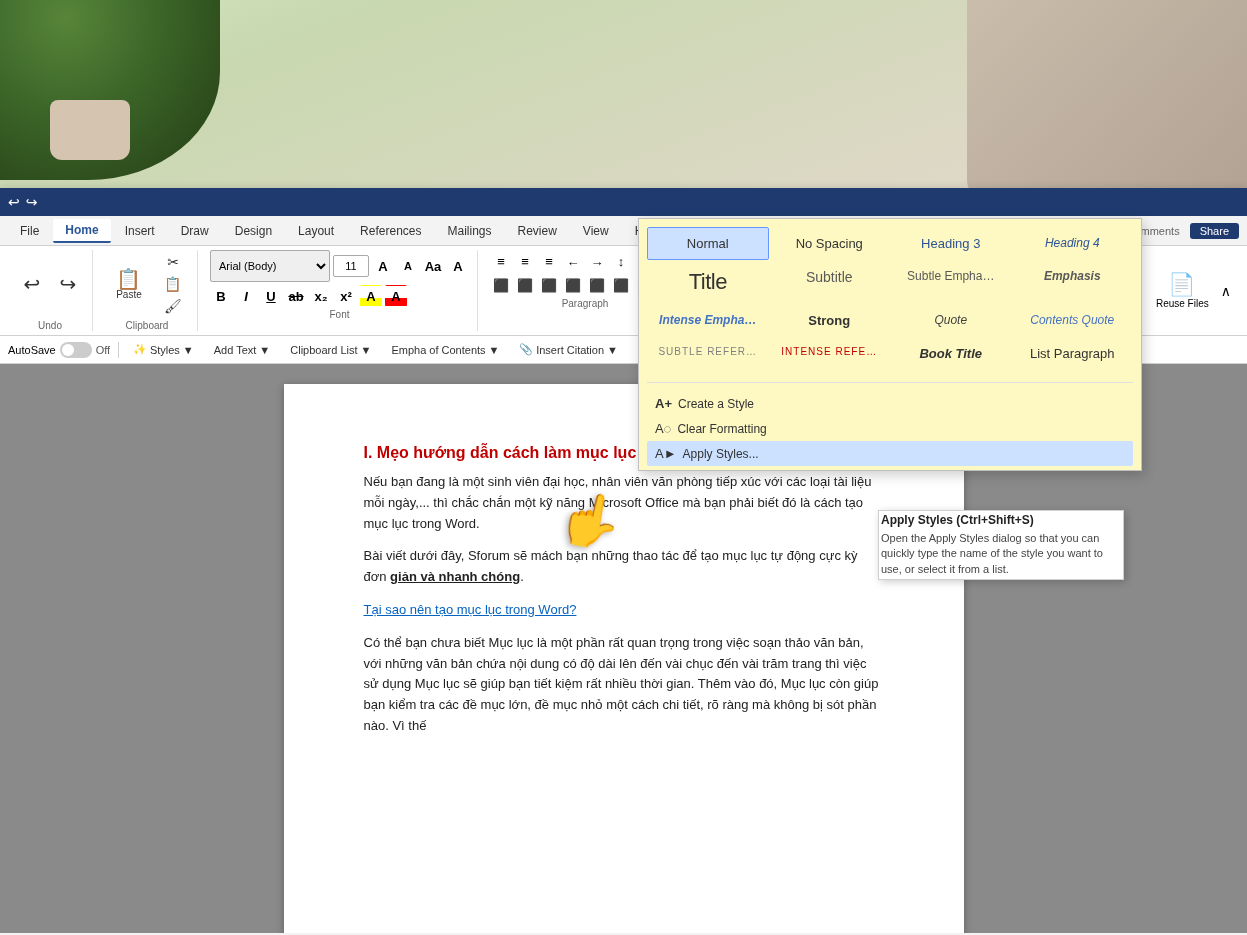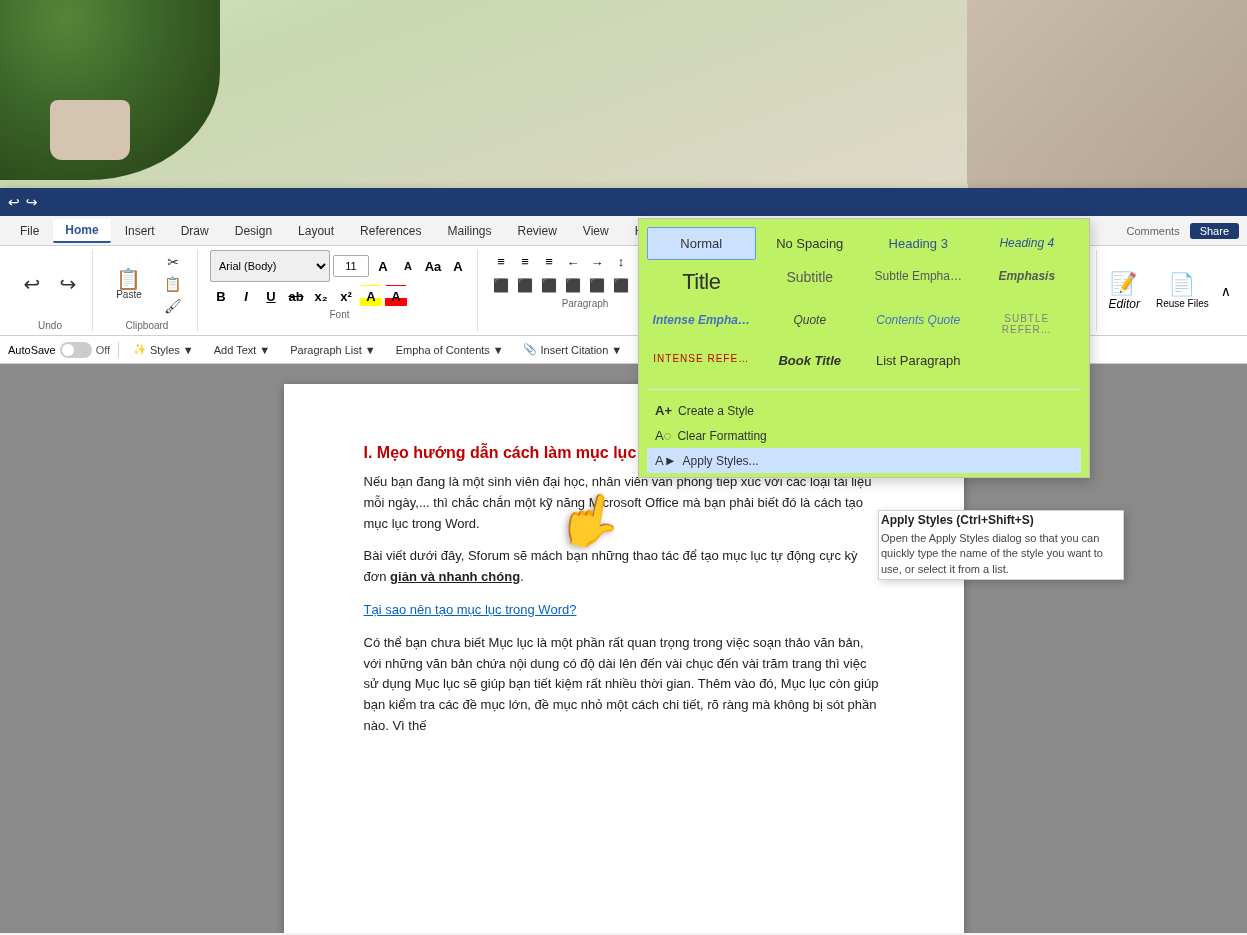--- a/index.html
+++ b/index.html
@@ -146,22 +146,22 @@
     .doc-page {
       background: #fff; width: 680px; min-height: 600px;
       padding: 60px 80px; box-shadow: 0 2px 8px rgba(0,0,0,0.3);
       position: relative;
     }
 
     
     .styles-panel {
       position: absolute;
       top: 218px; left: 638px;
-      width: 452px;
-      background: #bef264;
+      width: 504px;
+      background: #fef9c3;
       border: 1px solid #c0c0c0;
       box-shadow: 2px 4px 12px rgba(0,0,0,0.2);
       z-index: 100;
     }
 
     .styles-grid {
       display: grid;
       grid-template-columns: repeat(4, 1fr);
       padding: 8px;
       gap: 0;
@@ -392,21 +392,21 @@
     <div class="cmd-btn">
       <span style="font-size:11px;">✨</span>
       <span>Styles</span>
       <span>▼</span>
     </div>
     <div class="cmd-btn">
       <span>Add Text</span>
       <span>▼</span>
     </div>
     <div class="cmd-btn">
-      <span>Paragraph List</span>
+      <span>Clipboard List</span>
       <span>▼</span>
     </div>
     <div class="cmd-btn">
       <span>Empha of Contents</span>
       <span>▼</span>
     </div>
     <div class="cmd-btn">
       <span style="color:#c00000;">📎</span>
       <span>Insert Citation</span>
       <span>▼</span>
@@ -435,20 +435,21 @@
     <div class="style-item style-nospacing">No Spacing</div>
     <div class="style-item style-heading3">Heading 3</div>
     <div class="style-item style-heading4">Heading 4</div>
 
     <div class="style-item style-title">Title</div>
     <div class="style-item style-subtitle">Subtitle</div>
     <div class="style-item style-subtle">Subtle Empha…</div>
     <div class="style-item style-emphasis">Emphasis</div>
 
     <div class="style-item style-intense-empha">Intense Empha…</div>
+    <div class="style-item style-strong">Strong</div>
     <div class="style-item style-quote">Quote</div>
     <div class="style-item style-intense-quote">Contents Quote</div>
 
     <div class="style-item style-subtle-ref">Subtle Refer…</div>
     <div class="style-item style-intense-ref">Intense Refe…</div>
     <div class="style-item style-book-title">Book Title</div>
     <div class="style-item style-list-para">List Paragraph</div>
   </div>
 
   <hr class="styles-divider">

